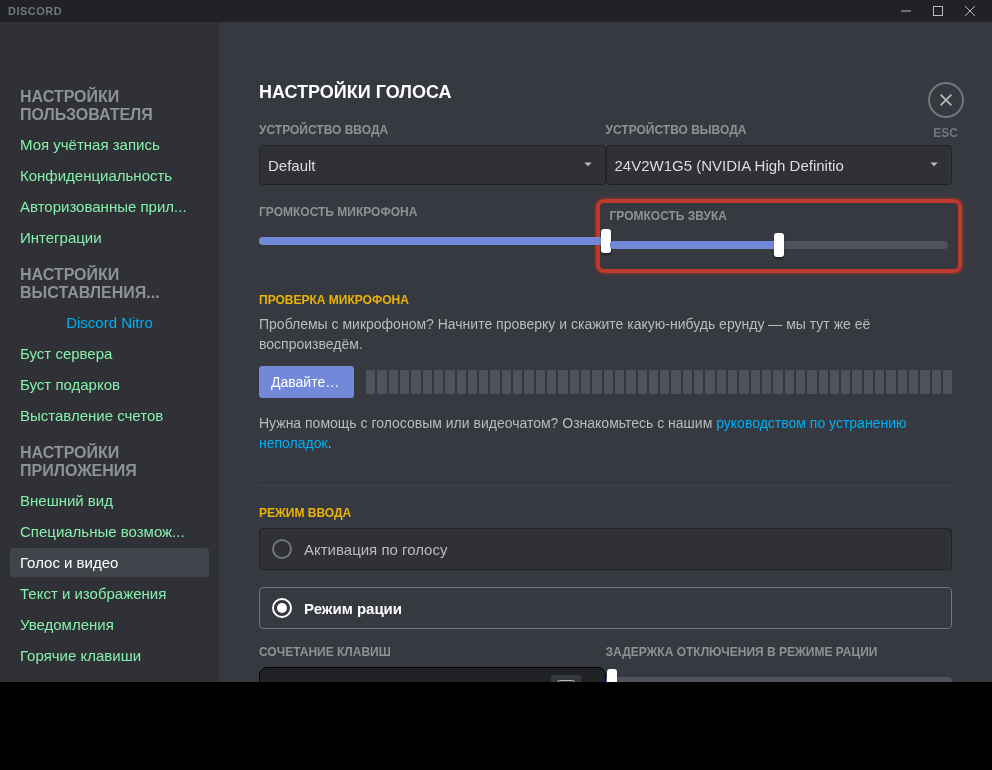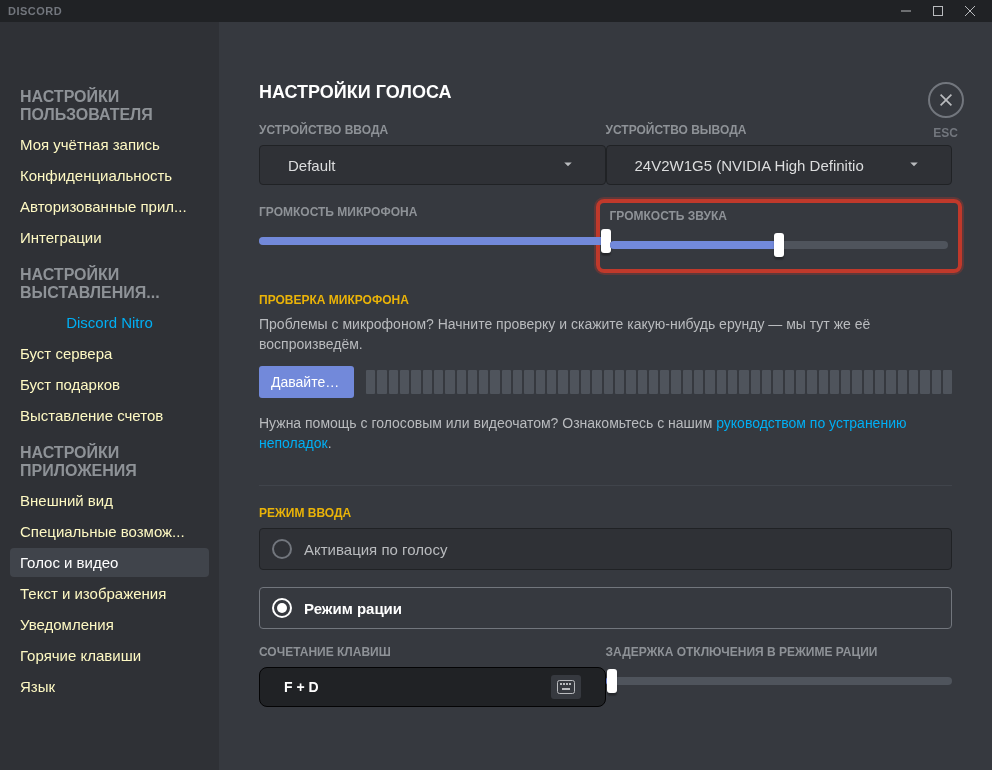--- a/index.html
+++ b/index.html
@@ -6,21 +6,21 @@
     body {
       font-family: -apple-system, BlinkMacSystemFont, "Segoe UI", Helvetica, Arial, sans-serif;
       background: #000;
       width: 992px;
       height: 770px;
       overflow: hidden;
       color: #dcddde;
     }
     .app-window {
       width: 992px;
-      height: 770px;
+      height: 682px;
       background: #202225;
       position: relative;
     }
     .titlebar {
       height: 22px;
       background: #202225;
       display: flex;
       align-items: center;
       padding: 0 8px;
       justify-content: space-between;
@@ -58,21 +58,21 @@
       flex-shrink: 0;
     }
     .sidebar-header {
       color: #8e9297;
       font-size: 16px;
       font-weight: 700;
       padding: 6px 10px;
       text-transform: uppercase;
     }
     .sidebar-item {
-      color: #fef9c3;
+      color: #86efac;
       font-size: 15px;
       padding: 6px 10px;
       border-radius: 4px;
       margin-bottom: 2px;
       cursor: pointer;
       white-space: nowrap;
       overflow: hidden;
       text-overflow: ellipsis;
     }
     .sidebar-item.active {
@@ -131,21 +131,21 @@
       color: #8e9297;
       font-size: 12px;
       font-weight: 700;
       margin-bottom: 8px;
       text-transform: uppercase;
     }
     .select-box {
       background: #2f3136;
       border: 1px solid #202225;
       border-radius: 4px;
-      padding: 0 28px;
+      padding: 0 8px;
       height: 40px;
       display: flex;
       align-items: center;
       justify-content: space-between;
       color: #dcddde;
       font-size: 15px;
       cursor: pointer;
       white-space: nowrap;
       overflow: hidden;
     }

